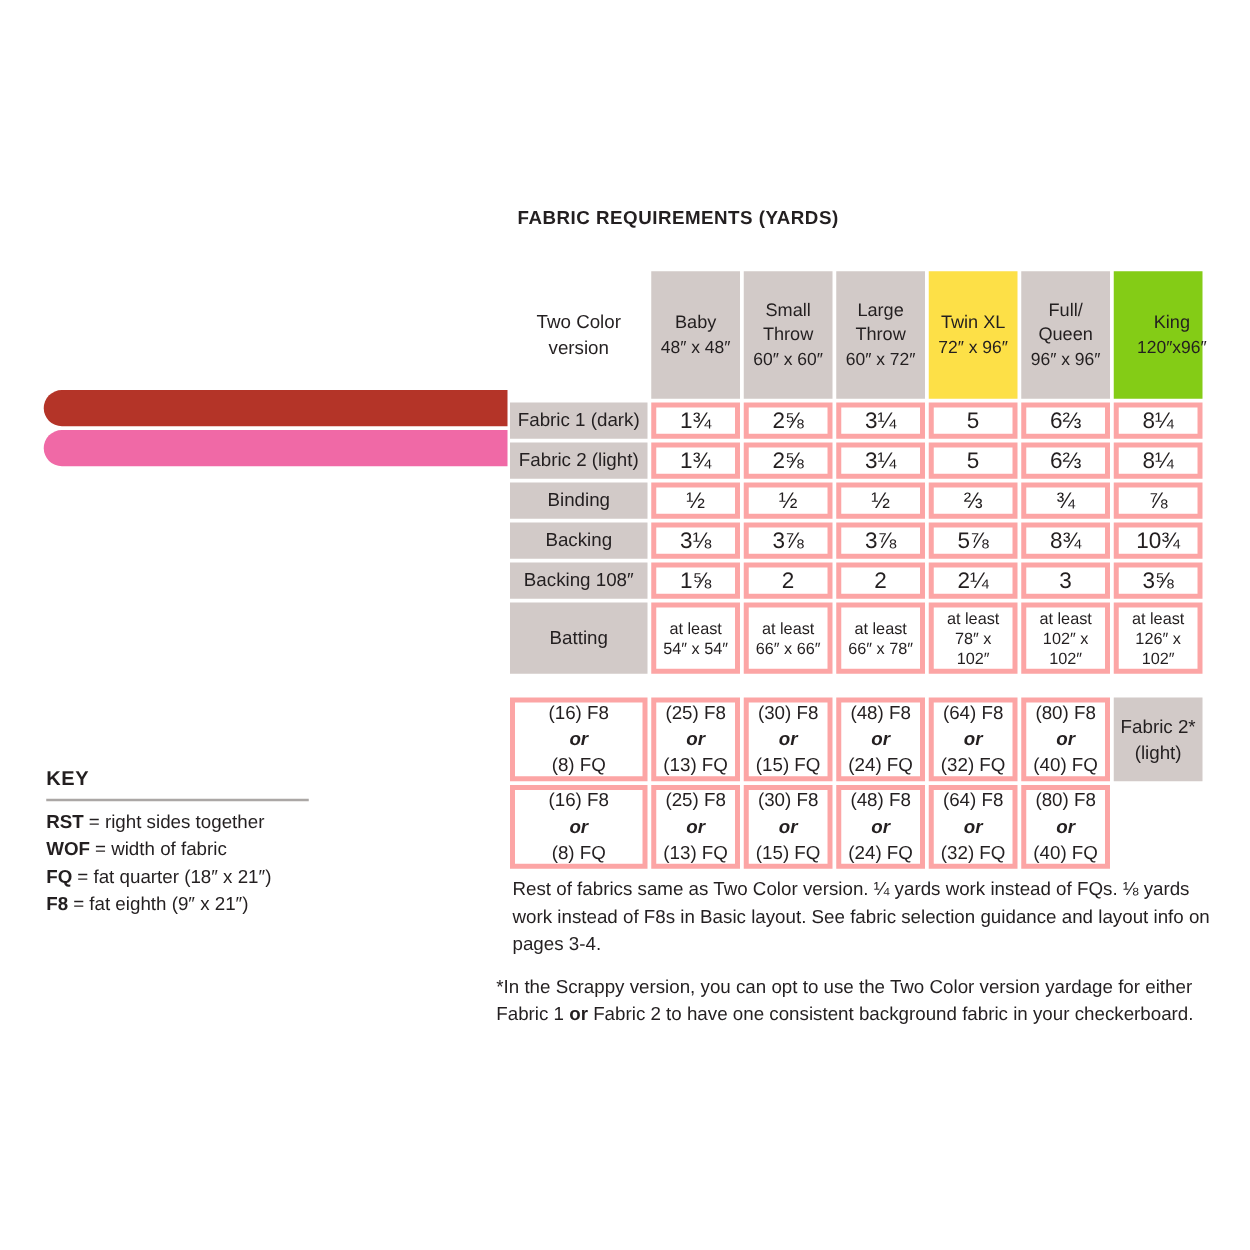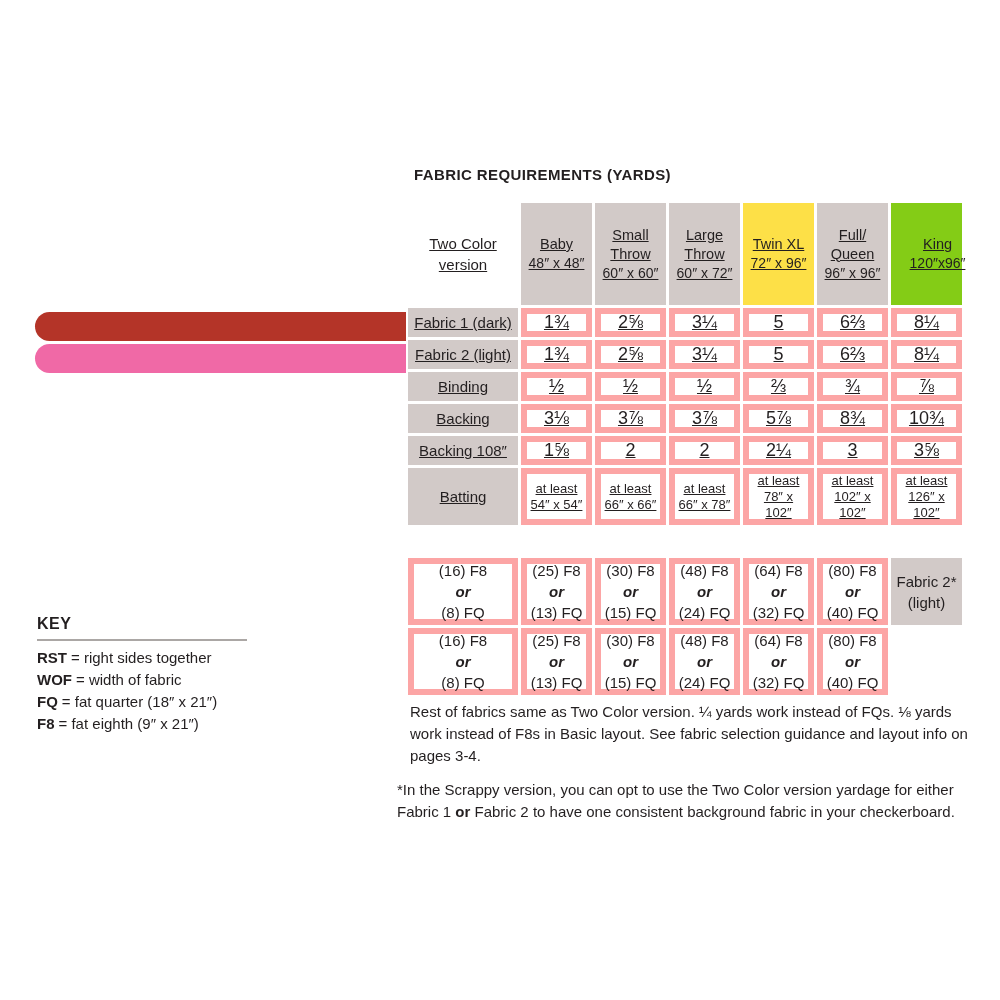--- a/index.html
+++ b/index.html
@@ -21,38 +21,37 @@
   
   .bar {
     position: absolute; left: 35px; width: 371px; height: 29px;
     border-radius: 15px 0 0 15px;
   }
   .bar-red  { top: 312px; }
   .bar-pink { top: 344px; }
 
   
   .tc-table {
-    position: absolute; left: 408px; top: 203px;
+    position: absolute; left: 408px; top: 217px;
     display: grid;
     grid-template-columns: 110px repeat(6, 71px);
     grid-template-rows: 102px 29px 29px 29px 29px 29px 57px;
     gap: 3px;
-    text-decoration: underline;
   }
   .cell {
     display: flex; flex-direction: column;
     align-items: center; justify-content: center;
     text-align: center;
   }
   .hcell { font-size: 14.5px; line-height: 19px; }
   .hcell .hname { font-size: 14.5px; }
   .hcell .hsize { font-size: 14px; }
   .corner { background: transparent; font-size: 15px; line-height: 21px; }
   .lcell { font-size: 15px; }
-  .dcell { background: #ffffff; border: 6px solid #fca5a5; font-size: 18px; }
+  .dcell { background: #ffffff; border: 4px solid #fca5a5; font-size: 18px; }
   .bat { font-size: 13px; line-height: 16px; }
 
   
   .scrappy-label {
     position: absolute; left: 410px; top: 535px; font-size: 15px; margin-top: 28px;
   }
   .sc-table {
     position: absolute; left: 408px; top: 558px;
     display: grid;
     grid-template-columns: 110px repeat(6, 71px);

